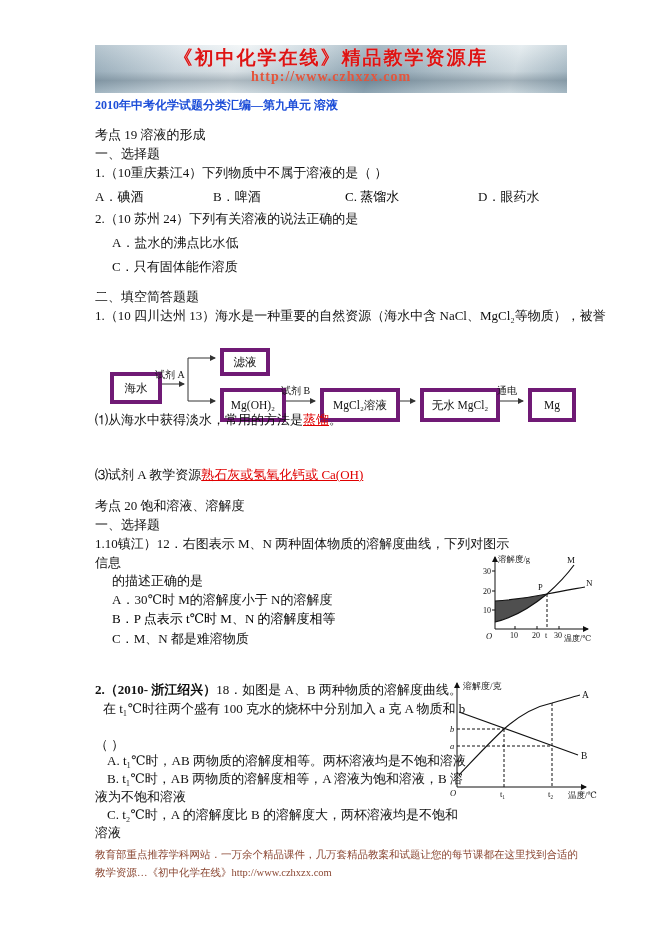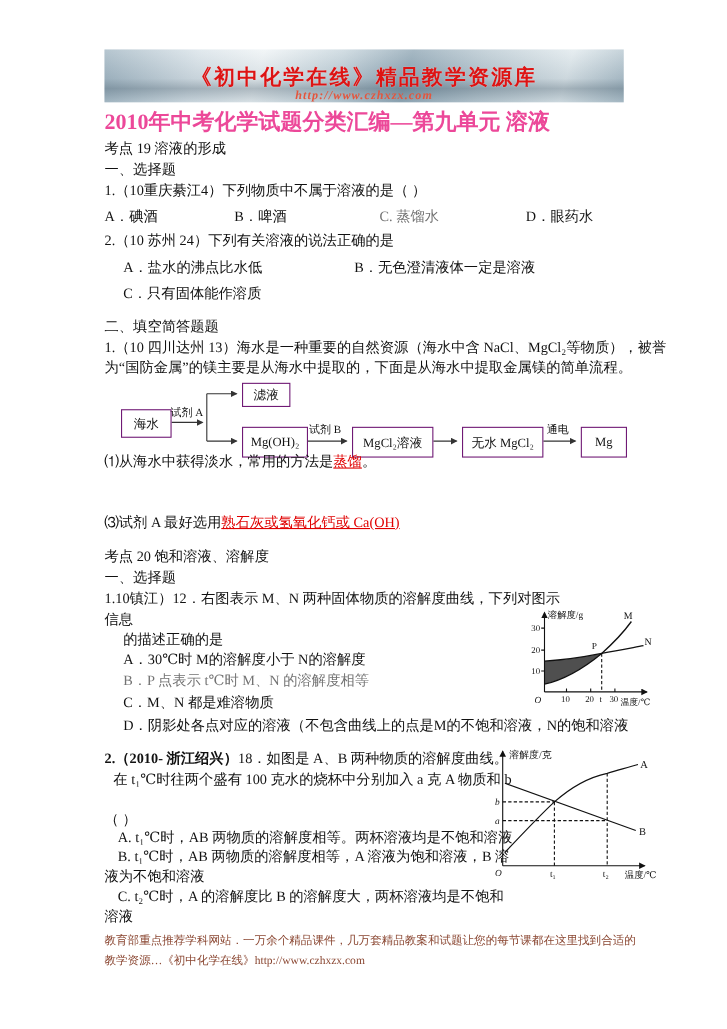--- a/index.html
+++ b/index.html
@@ -1,33 +1,33 @@
 <!DOCTYPE html>
 <html><head>
 <meta charset="utf-8">
 <style>
   html,body{margin:0;padding:0;background:#fff;}
   #page{position:relative;width:661px;height:935px;background:#fff;overflow:hidden;
         font-family:"Liberation Serif","DejaVu Serif",serif;color:#111;}
   .line{position:absolute;white-space:nowrap;font-size:13px;line-height:16px;color:#111;}
-  .red{color:#737373;}
+  .red{color:#000000;}
   .ans{color:#e00000;text-decoration:underline;}
   .bold{font-weight:bold;}
   
   #banner{position:absolute;left:95px;top:45px;width:472px;height:48px;overflow:hidden;
     background:
       linear-gradient(180deg, rgba(255,255,255,.25) 0%, rgba(120,140,155,.18) 55%, rgba(70,92,108,.38) 74%, rgba(150,170,182,.25) 100%),
       linear-gradient(105deg,#9eb3c0 0%,#d8e2e8 18%,#eef3f5 30%,#c3d2da 45%,#8aa2b1 58%,#b7c7d0 72%,#dfe8ec 88%,#a9bcc7 100%);
-    display:flex;flex-direction:column;align-items:center;justify-content:flex-end;}
+    display:flex;flex-direction:column;align-items:center;justify-content:flex-start;}
   #banner .bn-title{font-size:19px;font-weight:bold;color:#dd1414;letter-spacing:2px;text-shadow:0 0 1px rgba(255,255,255,.7);}
-  #banner .bn-url{font-size:11px;font-weight:bold;color:#e4553c;margin-top:-2px;letter-spacing:1px;font-style:italic;}
-  #doc-title{position:absolute;left:95px;top:97px;font-size:20px;font-weight:bold;color:#ec4899;white-space:nowrap;}
+  #banner .bn-url{font-size:14px;font-weight:bold;color:#e4553c;margin-top:-2px;letter-spacing:1px;}
+  #doc-title{position:absolute;left:95px;top:97px;font-size:12px;font-weight:bold;color:#1d4ed8;white-space:nowrap;}
   
   #flow{position:absolute;left:95px;top:348px;width:480px;height:72px;}
-  .fbox{position:absolute;border:1px solid #701a75;background:#fff;display:flex;align-items:center;justify-content:center;
+  .fbox{position:absolute;border:4px solid #701a75;background:#fff;display:flex;align-items:center;justify-content:center;
         font-size:11.5px;white-space:nowrap;}
   .flbl{position:absolute;font-size:10px;white-space:nowrap;color:#111;}
   #flow svg{position:absolute;left:0;top:0;}
   
   .chart{position:absolute;}
   .chart text{font-family:"Liberation Serif","DejaVu Serif",serif;fill:#111;}
   
   .footer{position:absolute;left:95px;white-space:nowrap;font-size:10.5px;color:#8a4631;}
 </style>
 </head>
@@ -44,25 +44,23 @@
 
   <div class="line" style="left:95px;top:127px">考点 19  溶液的形成</div>
   <div class="line" style="left:95px;top:146px">一、选择题</div>
   <div class="line" style="left:95px;top:165px">1.（10重庆綦江4）下列物质中不属于溶液的是（       ）</div>
   <div class="line" style="left:95px;top:189px">A．碘酒</div>
   <div class="line" style="left:213px;top:189px">B．啤酒</div>
   <div class="line red" style="left:345px;top:189px">C. 蒸馏水</div>
   <div class="line" style="left:478px;top:189px">D．眼药水</div>
   <div class="line" style="left:95px;top:211px">2.（10 苏州 24）下列有关溶液的说法正确的是</div>
   <div class="line" style="left:112px;top:235px">A．盐水的沸点比水低</div>
-  <div class="line" style="left:322px;top:235px">B．无色澄清液体一定是溶液</div>
   <div class="line" style="left:112px;top:259px">C．只有固体能作溶质</div>
   <div class="line" style="left:95px;top:289px">二、填空简答题题</div>
   <div class="line" style="left:95px;top:308px">1.（10 四川达州 13）海水是一种重要的自然资源（海水中含 NaCl、MgCl₂等物质），被誉</div>
-  <div class="line" style="left:95px;top:326px">为“国防金属”的镁主要是从海水中提取的，下面是从海水中提取金属镁的简单流程。</div>
 
   <div id="flow">
     <svg width="480" height="72" viewBox="0 0 480 72">
       <defs>
         <marker id="ah" markerWidth="7" markerHeight="7" refX="5" refY="3" orient="auto">
           <polygon points="0,0 6,3 0,6" fill="#333"></polygon>
         </marker>
       </defs>
       <line x1="59" y1="36" x2="89" y2="36" stroke="#333" stroke-width="1" marker-end="url(#ah)"></line>
       <line x1="93" y1="10" x2="93" y2="53" stroke="#333" stroke-width="1"></line>
@@ -77,31 +75,30 @@
     <div class="fbox" style="left:125px;top:0px;width:42px;height:20px">滤液</div>
     <div class="fbox" style="left:125px;top:40px;width:58px;height:26px">Mg(OH)₂</div>
     <div class="flbl" style="left:186px;top:36px">试剂 B</div>
     <div class="fbox" style="left:225px;top:40px;width:72px;height:26px">MgCl₂溶液</div>
     <div class="fbox" style="left:325px;top:40px;width:72px;height:26px">无水 MgCl₂</div>
     <div class="flbl" style="left:402px;top:36px">通电</div>
     <div class="fbox" style="left:433px;top:40px;width:40px;height:26px">Mg</div>
   </div>
 
   <div class="line" style="left:95px;top:412px"><span>⑴从海水中获得淡水，常用的方法是</span><span class="ans">蒸馏</span><span>。</span></div>
-  <div class="line" style="left:95px;top:467px"><span>⑶试剂 A 最好选用</span><span class="ans">熟石灰或氢氧化钙或 Ca(OH)</span></div>
+  <div class="line" style="left:95px;top:467px"><span>⑶试剂 A 教学资源</span><span class="ans">熟石灰或氢氧化钙或 Ca(OH)</span></div>
 
   <div class="line" style="left:95px;top:498px">考点 20  饱和溶液、溶解度</div>
   <div class="line" style="left:95px;top:517px">一、选择题</div>
   <div class="line" style="left:95px;top:536px">1.10镇江）12．右图表示 M、N 两种固体物质的溶解度曲线，下列对图示</div>
   <div class="line" style="left:95px;top:555px">信息</div>
   <div class="line" style="left:112px;top:573px">的描述正确的是</div>
   <div class="line" style="left:112px;top:592px">A．30℃时 M的溶解度小于 N的溶解度</div>
   <div class="line red" style="left:112px;top:611px">B．P 点表示 t℃时 M、N 的溶解度相等</div>
   <div class="line" style="left:112px;top:631px">C．M、N 都是难溶物质</div>
-  <div class="line" style="left:112px;top:652px">D．阴影处各点对应的溶液（不包含曲线上的点是M的不饱和溶液，N的饱和溶液</div>
 
   <svg class="chart" style="left:482px;top:550px" width="114" height="92" viewBox="0 0 114 92">
     <defs>
       <marker id="ca" markerWidth="7" markerHeight="7" refX="5" refY="3" orient="auto">
         <polygon points="0,0 6,3 0,6" fill="#111"></polygon>
       </marker>
     </defs>
     <path d="M 13,72 C 30,68 48,58 65,44 C 50,47 30,50 13,51 Z" fill="#4f4f4f" stroke="none"></path>
     <line x1="13" y1="79" x2="106" y2="79" stroke="#111" stroke-width="1" marker-end="url(#ca)"></line>
     <line x1="13" y1="79" x2="13" y2="7" stroke="#111" stroke-width="1" marker-end="url(#ca)"></line>

